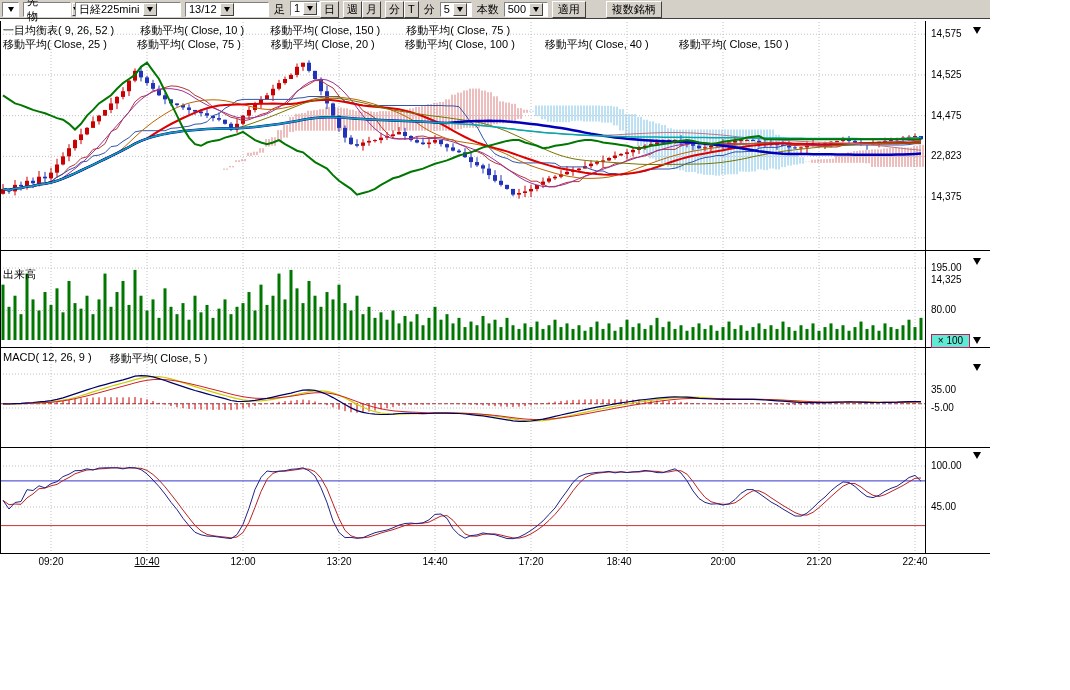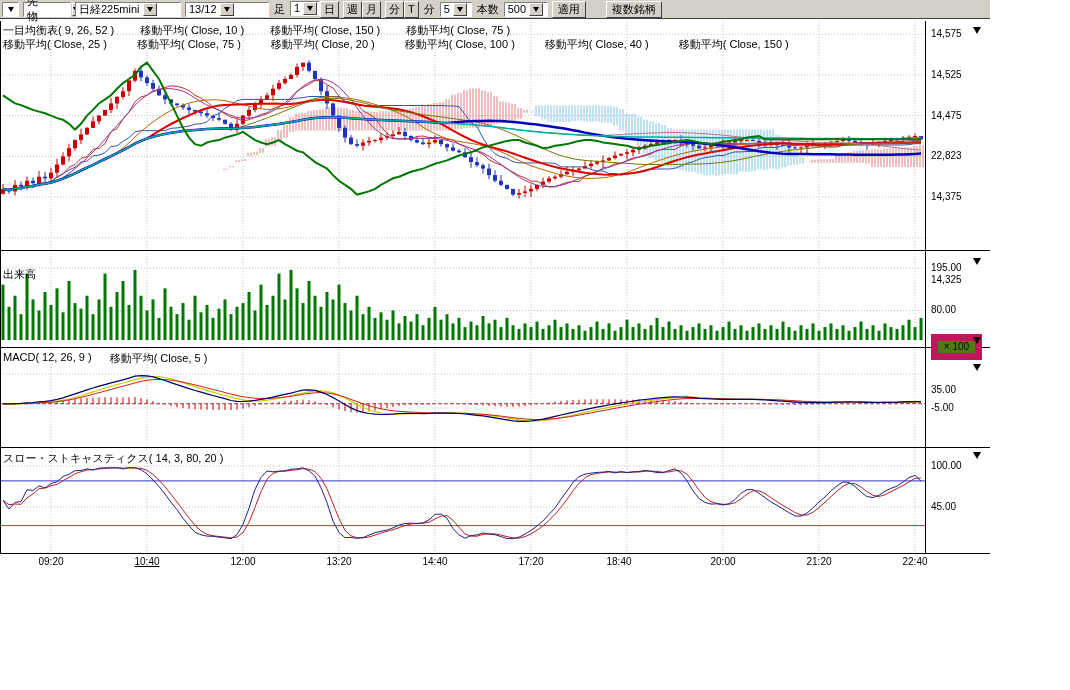--- a/index.html
+++ b/index.html
@@ -20,21 +20,21 @@
   .gap14{width:12px;}
   
   #chart{position:absolute;top:0;left:0;z-index:1;}
   .legend{position:absolute;left:3px;display:flex;font-size:11px;color:#000;white-space:nowrap;z-index:3;}
   .legend.row1{top:23px;gap:26px;}
   .legend.row2{top:37px;gap:30px;}
   .panel-title{position:absolute;left:3px;font-size:11px;color:#000;z-index:3;white-space:nowrap;}
   .pt-vol{top:251px;margin-top:16px;}
   .pt-macd{top:351px;display:flex;gap:18px;}
   .pt-stoch{top:451px;}
-  .badge{position:absolute;top:334px;left:931px;width:37px;height:12px;border:7px solid #be185d;font-size:10px;line-height:12px;text-align:center;background:#4d7c0f;z-index:3;}
+  .badge{position:absolute;top:334px;left:931px;width:37px;height:12px;border:1px solid #be185d;font-size:10px;line-height:12px;text-align:center;background:#5eead4;z-index:3;}
   .menu-btn{position:absolute;left:973px;width:13px;height:11px;z-index:6;display:flex;align-items:center;justify-content:flex-start;cursor:pointer;background:transparent;}
   .menu-btn .tri{width:0;height:0;border-left:4px solid transparent;border-right:4px solid transparent;border-top:7px solid #000;}
   .mb1{top:25px;} .mb2{top:256px;} .mb3{top:335px;} .mb4{top:362px;} .mb5{top:450px;}
   .axis-label{position:absolute;font-size:10px;color:#000;white-space:nowrap;z-index:3;}
   #time-clip{position:absolute;left:0;top:556px;width:927px;height:13px;overflow:hidden;z-index:3;}
   .time-label{position:absolute;top:0;width:34px;text-align:center;font-size:10px;color:#000;}
 </style>
 </head>
 <body>
 
@@ -1008,21 +1008,20 @@
     <span>移動平均( Close, 100 )</span>
     <span>移動平均( Close, 40 )</span>
     <span>移動平均( Close, 150 )</span>
   </div>
 
   <div class="panel-title pt-vol">出来高</div>
   <div class="panel-title pt-macd">
     <span>MACD( 12, 26, 9 )</span>
     <span>移動平均( Close, 5 )</span>
   </div>
-  <div class="panel-title pt-stoch">スロー・ストキャスティクス( 14, 3, 80, 20 )</div>
 
   <div class="badge">× 100</div>
 
   <div class="menu-btn mb1">
       <span class="tri"></span>
     </div>
   <div class="menu-btn mb2">
       <span class="tri"></span>
     </div>
   <div class="menu-btn mb3">

